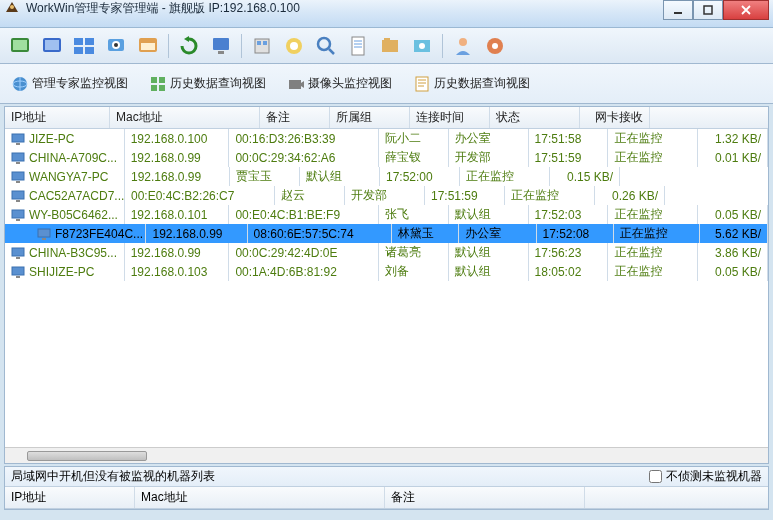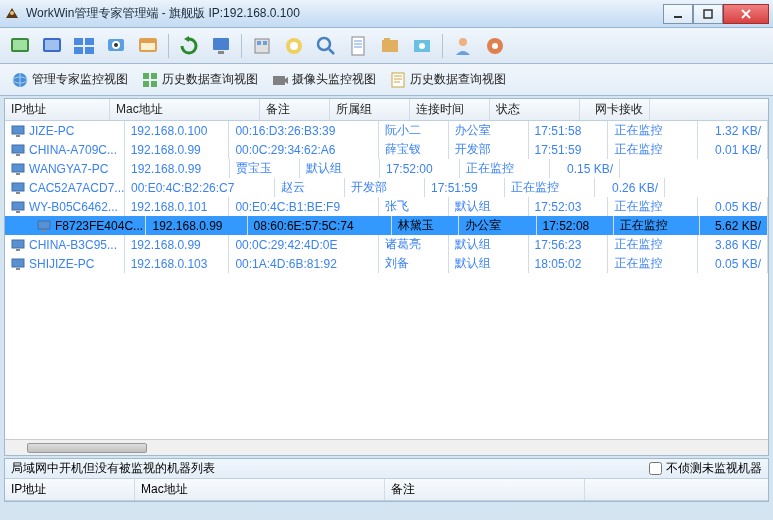--- a/index.html
+++ b/index.html
@@ -8,21 +8,20 @@
   font-size: 12px;
   background: #d4e4f0;
   width: 773px;
   height: 520px;
   overflow: hidden;
 }
 .titlebar {
   height: 28px;
   background: linear-gradient(to bottom, #ebf3fb 0%, #d7e7f7 45%, #c3dbf3 100%);
   display: flex;
-  align-items: center;
   padding: 0 4px;
   border-bottom: 1px solid #9bb8d3;
 }
 .titlebar .app-icon {
   width: 16px; height: 16px; margin-right: 6px;
 }
 .titlebar .title {
   flex: 1;
   color: #1a2a3a;
   font-size: 12px;
@@ -53,27 +52,27 @@
 }
 .toolbar .tb-icon {
   width: 24px; height: 24px;
   display: inline-flex; align-items: center; justify-content: center;
   border-radius: 2px;
 }
 .toolbar .tb-sep {
   width: 1px; height: 24px; background: #b0c4d8;
 }
 .tabbar {
-  height: 32px;
+  height: 40px;
   background: linear-gradient(to bottom, #f0f6fc, #e4eef8);
   border-bottom: 1px solid #a0b8d0;
   display: flex;
   align-items: center;
   padding: 2px 6px;
-  gap: 2px;
+  gap: 10px;
 }
 .tabbar .tab {
   display: flex; align-items: center; gap: 4px;
   padding: 2px 6px;
   font-size: 12px;
   color: #222;
 }
 .tabbar .tab .tab-icon { width: 16px; height: 16px; }
 .main-grid {
   background: #fff;
@@ -99,21 +98,21 @@
   text-overflow: clip;
   display: flex;
   align-items: center;
 }
 .grid-header .cell { font-weight: normal; color: #222; }
 .grid-body { flex: 1; overflow: auto; }
 .grid-row {
   display: flex;
   height: 19px;
   font-size: 12px;
-  color: #3b82f6;
+  color: #4d7c0f;
 }
 .grid-row.selected {
   background: #3399ff;
   color: #000000;
   padding-left: 26px;
 }
 .grid-row .cell:first-child { gap: 4px; }
 .col-name { width: 120px; }
 .col-ip { width: 105px; }
 .col-mac { width: 150px; }

